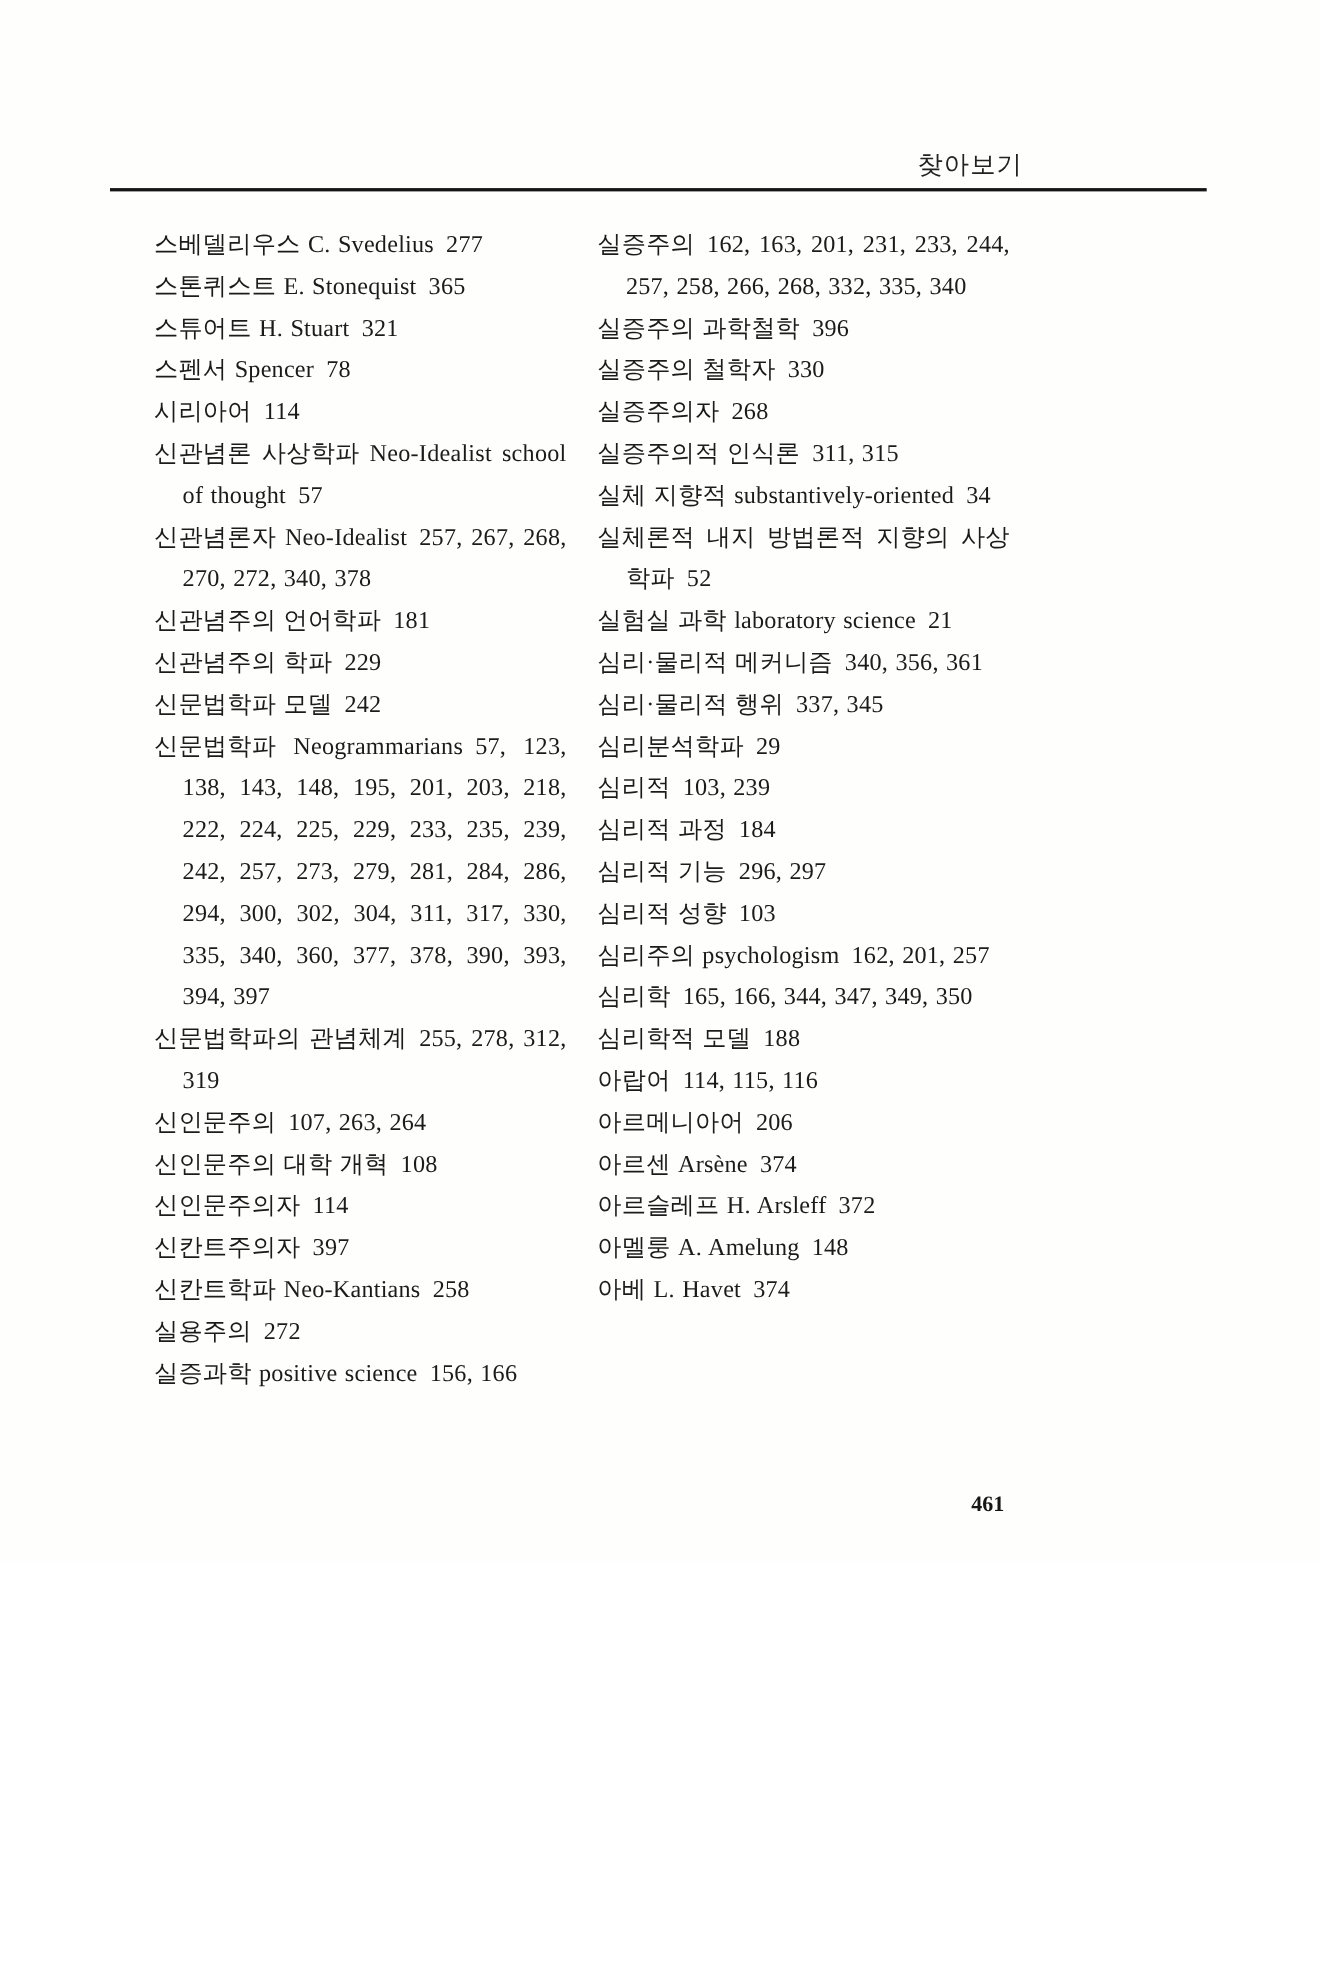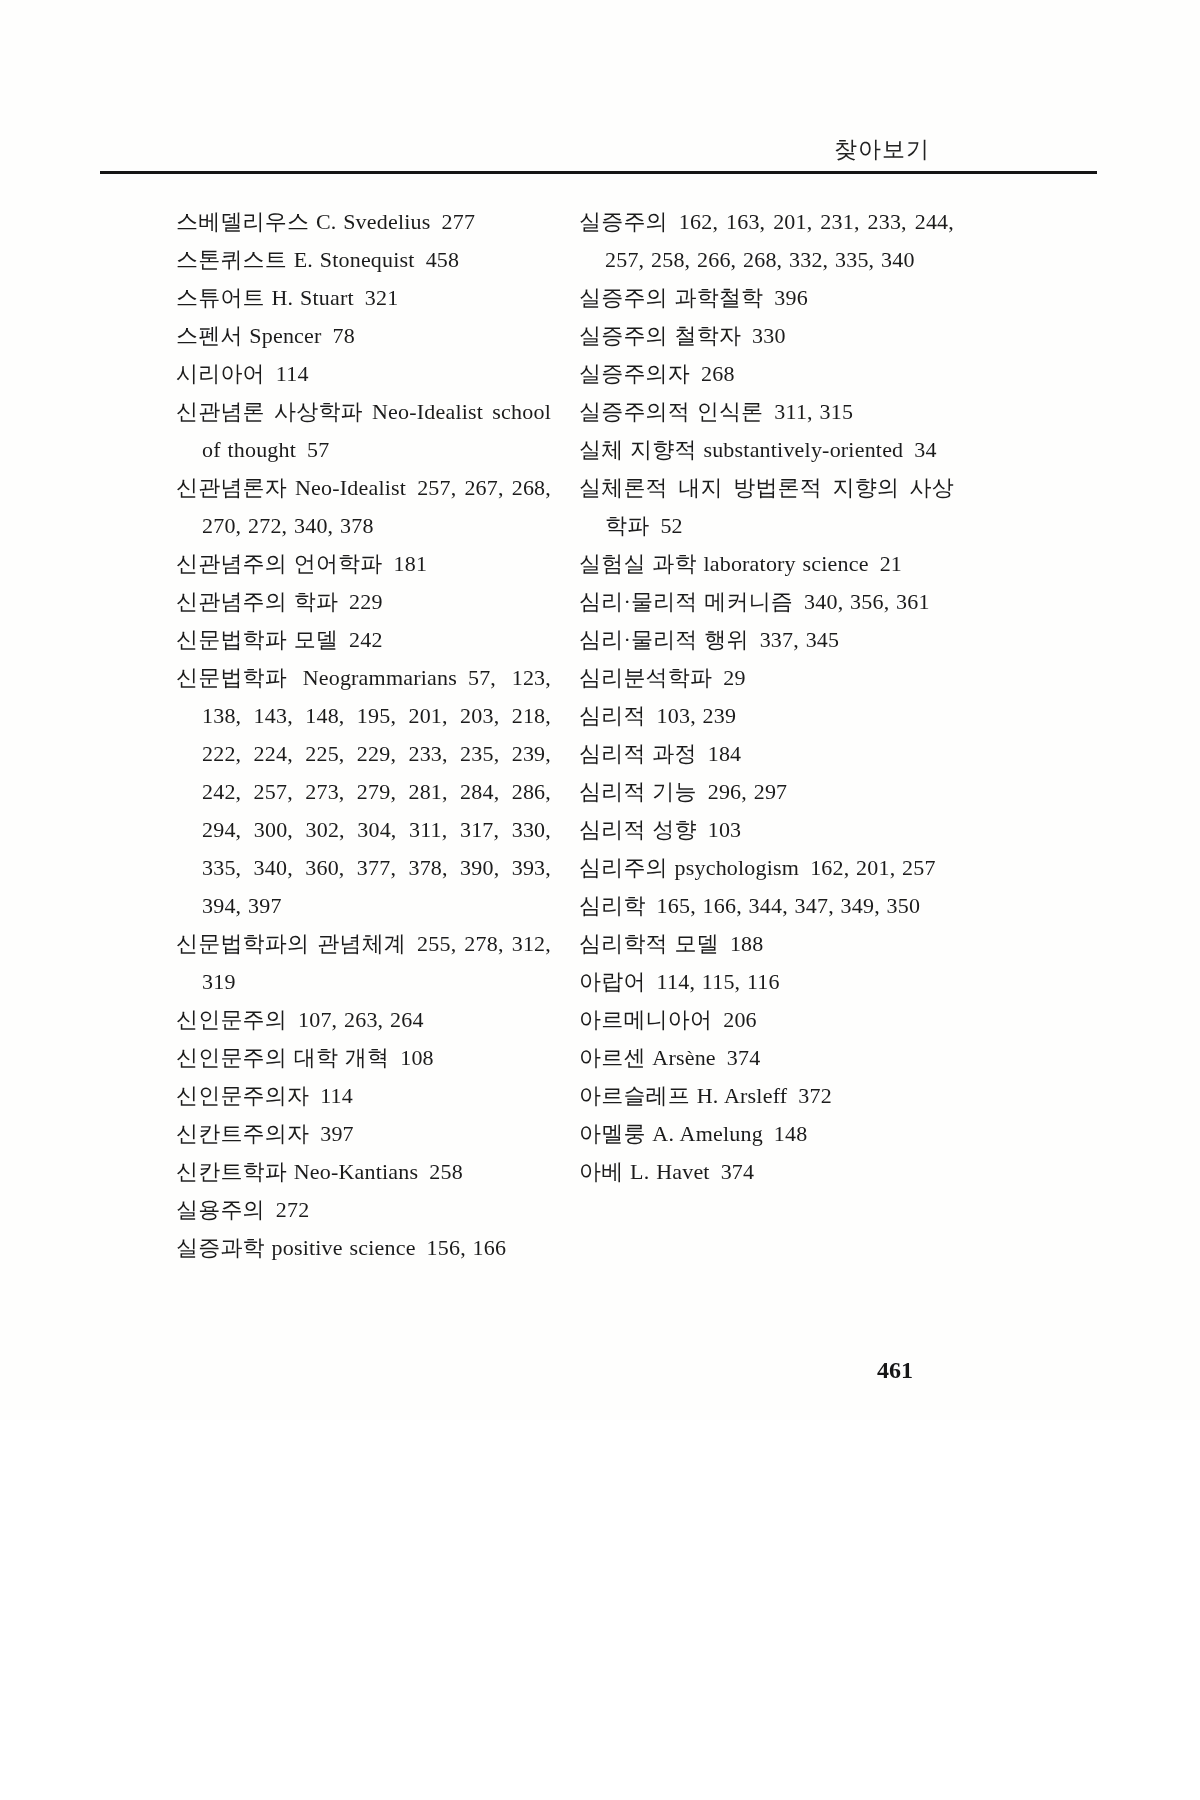--- a/index.html
+++ b/index.html
@@ -35,21 +35,20 @@
     height: 3px;
     background: #151515;
   }
   .columns {
     position: absolute;
     top: 203px;
     left: 140px;
     width: 778px;
     display: flex;
     gap: 28px;
-    margin-left: 36px;
   }
   .col {
     width: 375px;
   }
   .entry {
     font-size: 22px;
     line-height: 38px;
     text-align: justify;
     padding-left: 26px;
     text-indent: -26px;
@@ -59,21 +58,21 @@
   .pages {
     margin-left: 11px;
     white-space: normal;
   }
   .page-number {
     position: absolute;
     top: 1357px;
     left: 100px;
     width: 813px;
     text-align: right;
-    font-size: 24px;
+    font-size: 20px;
     font-weight: bold;
     color: #161616;
   }
 </style>
 </head>
 <body>
 
 <div class="page">
 
   <div class="page-header">
@@ -82,21 +81,21 @@
 
   <div class="header-rule"></div>
 
   <div class="columns">
 
     <div class="col col-left">
 
         <div class="entry"><span class="term">스베델리우스 C. Svedelius</span><span class="pages">277</span></div>
 
 
-        <div class="entry"><span class="term">스톤퀴스트 E. Stonequist</span><span class="pages">458</span></div>
+        <div class="entry"><span class="term">스톤퀴스트 E. Stonequist</span><span class="pages">365</span></div>
 
         <div class="entry"><span class="term">스튜어트 H. Stuart</span><span class="pages">321</span></div>
 
         <div class="entry"><span class="term">스펜서 Spencer</span><span class="pages">78</span></div>
 
         <div class="entry"><span class="term">시리아어</span><span class="pages">114</span></div>
 
         <div class="entry"><span class="term">신관념론 사상학파 Neo-Idealist school of thought</span><span class="pages">57</span></div>
 
         <div class="entry"><span class="term">신관념론자 Neo-Idealist</span><span class="pages">257, 267, 268, 270, 272, 340, 378</span></div>

